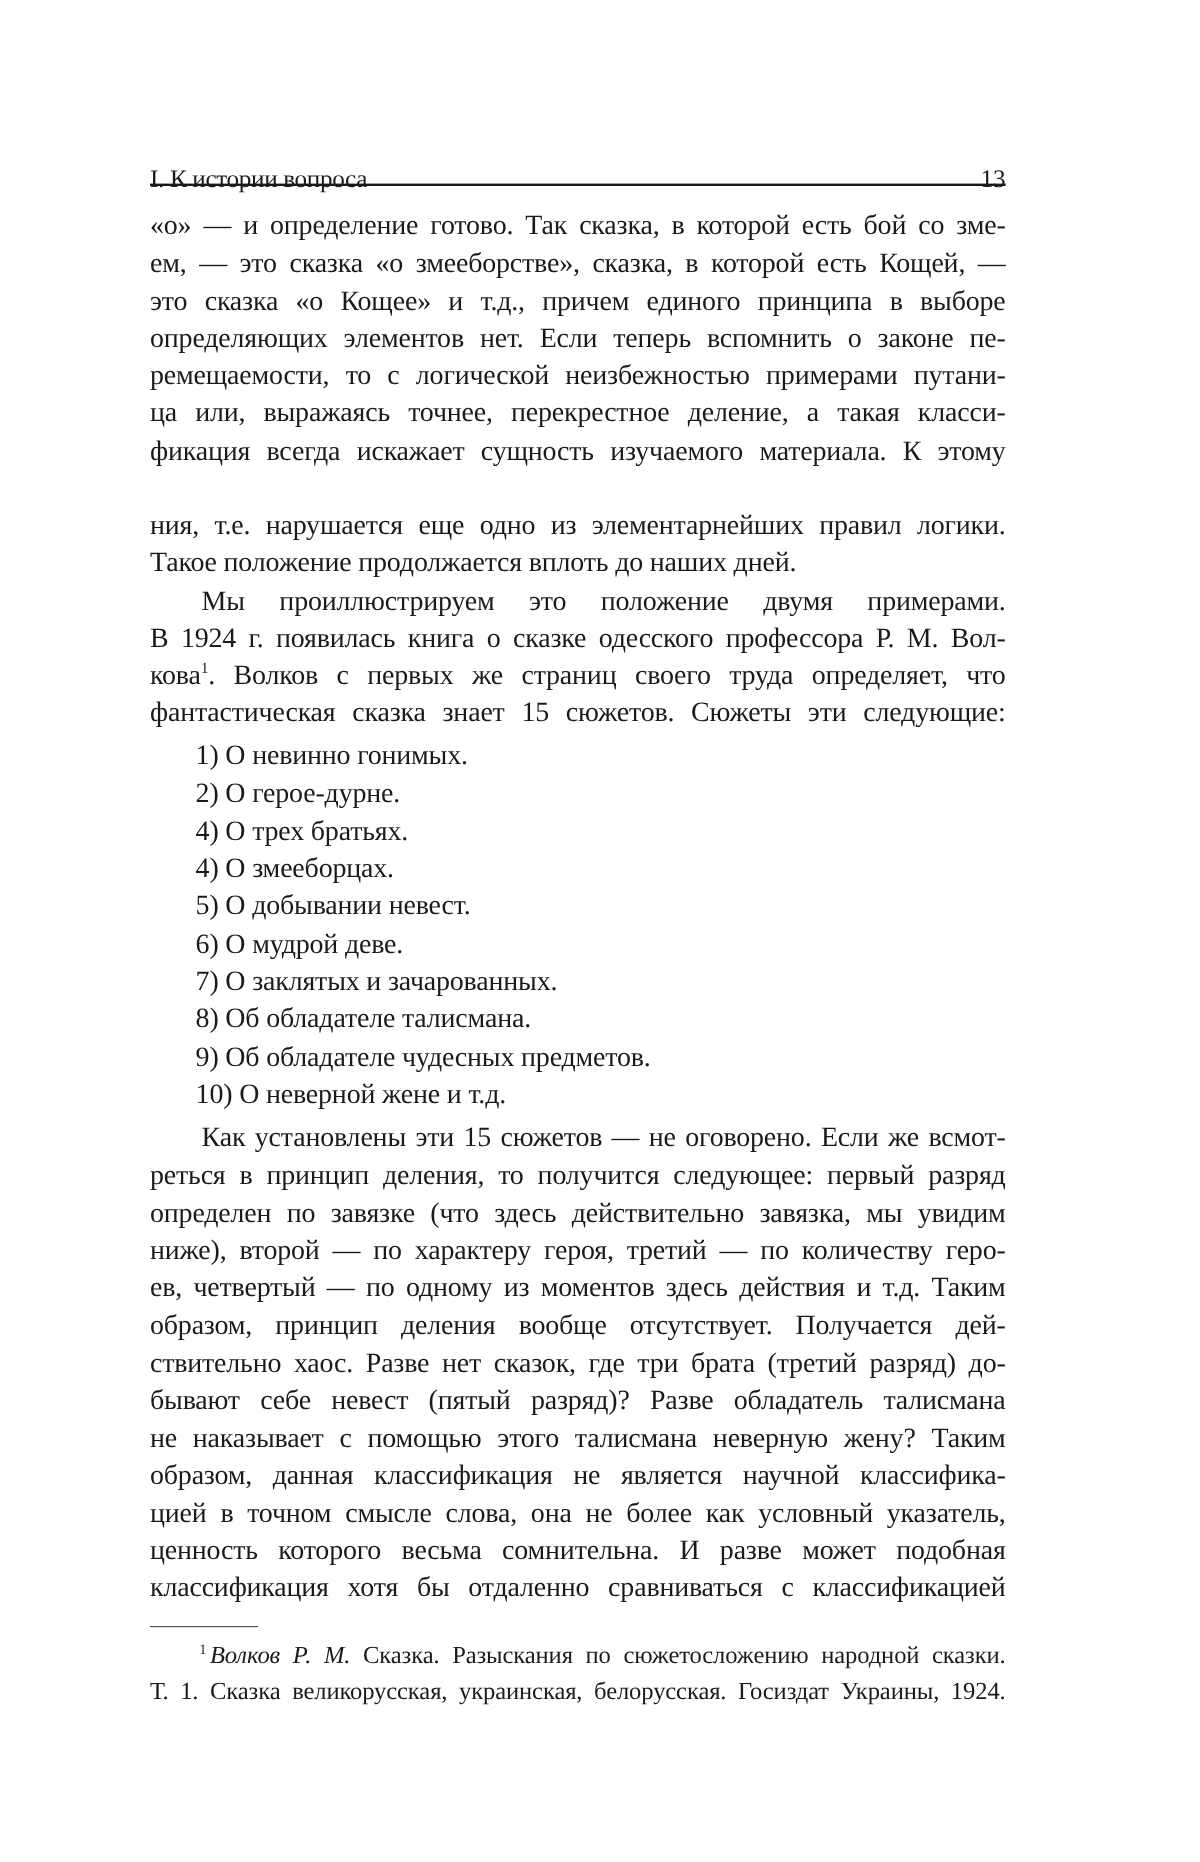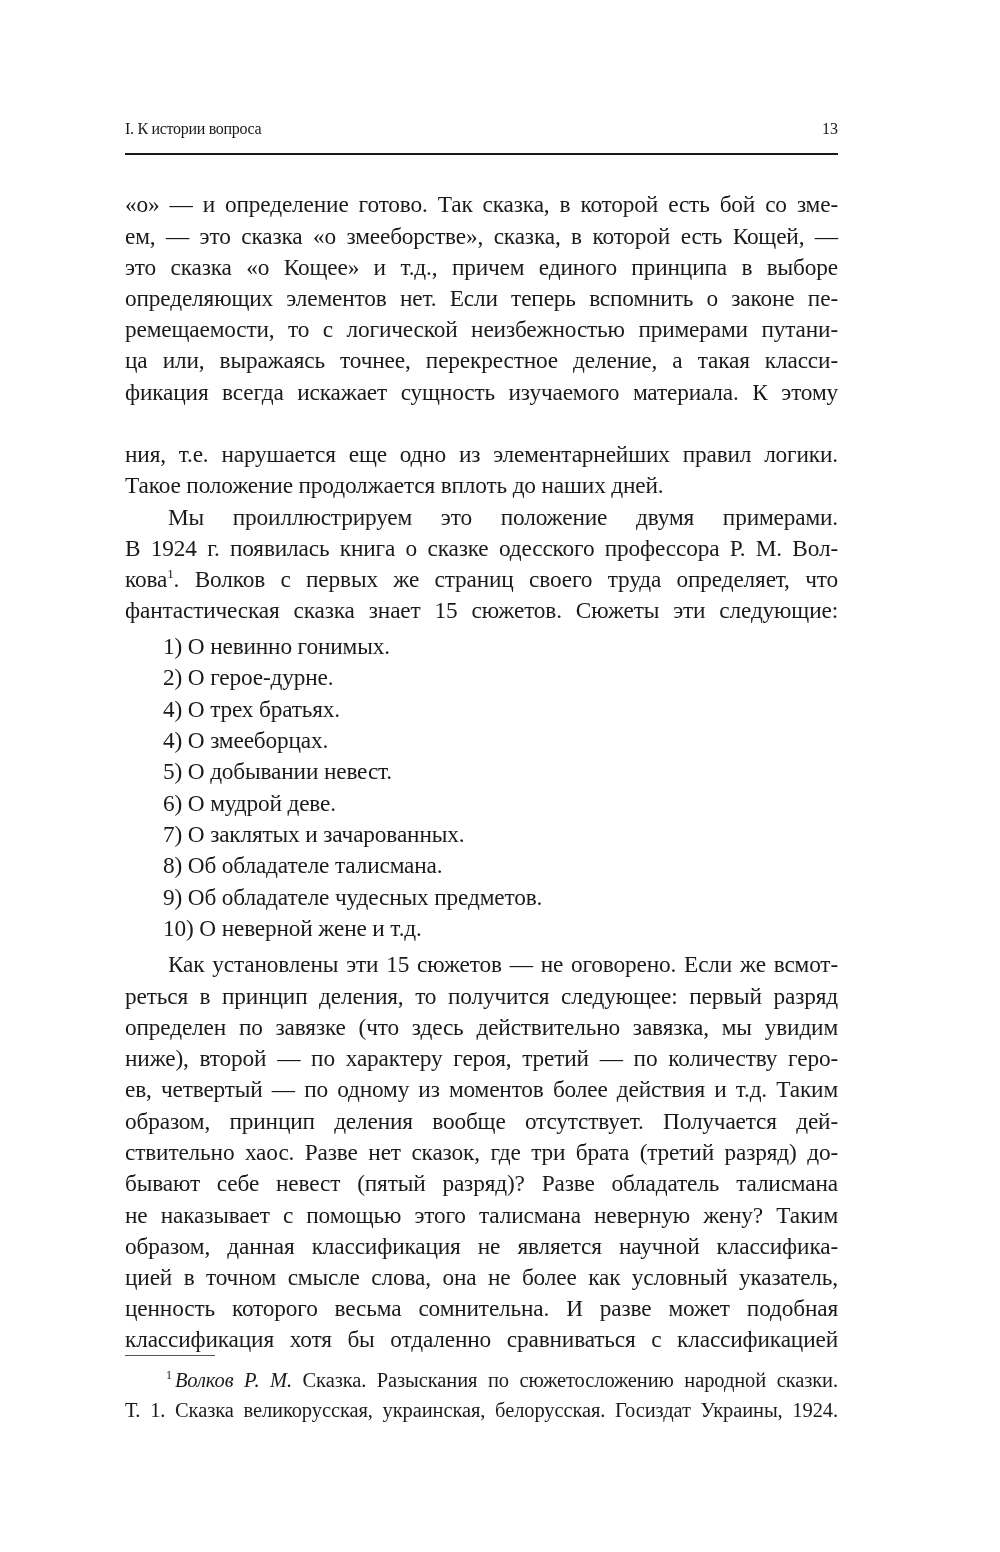--- a/index.html
+++ b/index.html
@@ -19,24 +19,24 @@
       position: absolute;
       left: 0;
       top: 0;
       width: 1000px;
       height: 1552px;
       background: #ffffff;
     }
     .running-head {
       position: absolute;
       left: 125px;
-      top: 112px;
+      top: 132px;
       width: 713px;
       height: 34px;
-      font-size: 16px;
+      font-size: 21px;
       line-height: 34px;
     }
     .running-head .chapter {
       position: absolute;
       left: 0;
       top: 0;
       letter-spacing: -0.3px;
     }
     .running-head .pageno {
       position: absolute;
@@ -55,21 +55,20 @@
       position: absolute;
       left: 125px;
       width: 713px;
       height: 31px;
       font-size: 23.3px;
       line-height: 31px;
       white-space: nowrap;
       text-align: justify;
       text-align-last: justify;
       letter-spacing: -0.15px;
-      margin-top: 16px;
     }
     .line.last {
       text-align-last: left;
     }
     .line.indent {
       left: 168px;
       width: 670px;
     }
     .line.item {
       left: 163px;
@@ -151,21 +150,21 @@
   <div class="line item" style="top:772px">6) О мудрой деве.</div>
   <div class="line item" style="top:803px">7) О заклятых и зачарованных.</div>
   <div class="line item" style="top:834px">8) Об обладателе талисмана.</div>
   <div class="line item" style="top:866px">9) Об обладателе чудесных предметов.</div>
   <div class="line item" style="top:897px">10) О неверной жене и т.д.</div>
 
   <div class="line indent" style="top:933px">Как установлены эти 15 сюжетов — не оговорено. Если же всмот-</div>
   <div class="line" style="top:965px">реться в принцип деления, то получится следующее: первый разряд</div>
   <div class="line" style="top:996px">определен по завязке (что здесь действительно завязка, мы увидим</div>
   <div class="line" style="top:1027px">ниже), второй — по характеру героя, третий — по количеству геро-</div>
-  <div class="line" style="top:1058px">ев, четвертый — по одному из моментов более действия и т.д. Таким</div>
+  <div class="line" style="top:1058px">ев, четвертый — по одному из моментов здесь действия и т.д. Таким</div>
   <div class="line" style="top:1090px">образом, принцип деления вообще отсутствует. Получается дей-</div>
   <div class="line" style="top:1152px">бывают себе невест (пятый разряд)? Разве обладатель талисмана</div>
   <div class="line" style="top:1121px">ствительно хаос. Разве нет сказок, где три брата (третий разряд) до-</div>
   <div class="line" style="top:1184px">не наказывает с помощью этого талисмана неверную жену? Таким</div>
   <div class="line" style="top:1215px">образом, данная классификация не является научной классифика-</div>
   <div class="line" style="top:1246px">цией в точном смысле слова, она не более как условный указатель,</div>
   <div class="line" style="top:1277px">ценность которого весьма сомнительна. И разве может подобная</div>
   <div class="line" style="top:1308px">классификация хотя бы отдаленно сравниваться с классификацией</div>
 
   <div class="foot-rule"></div>

